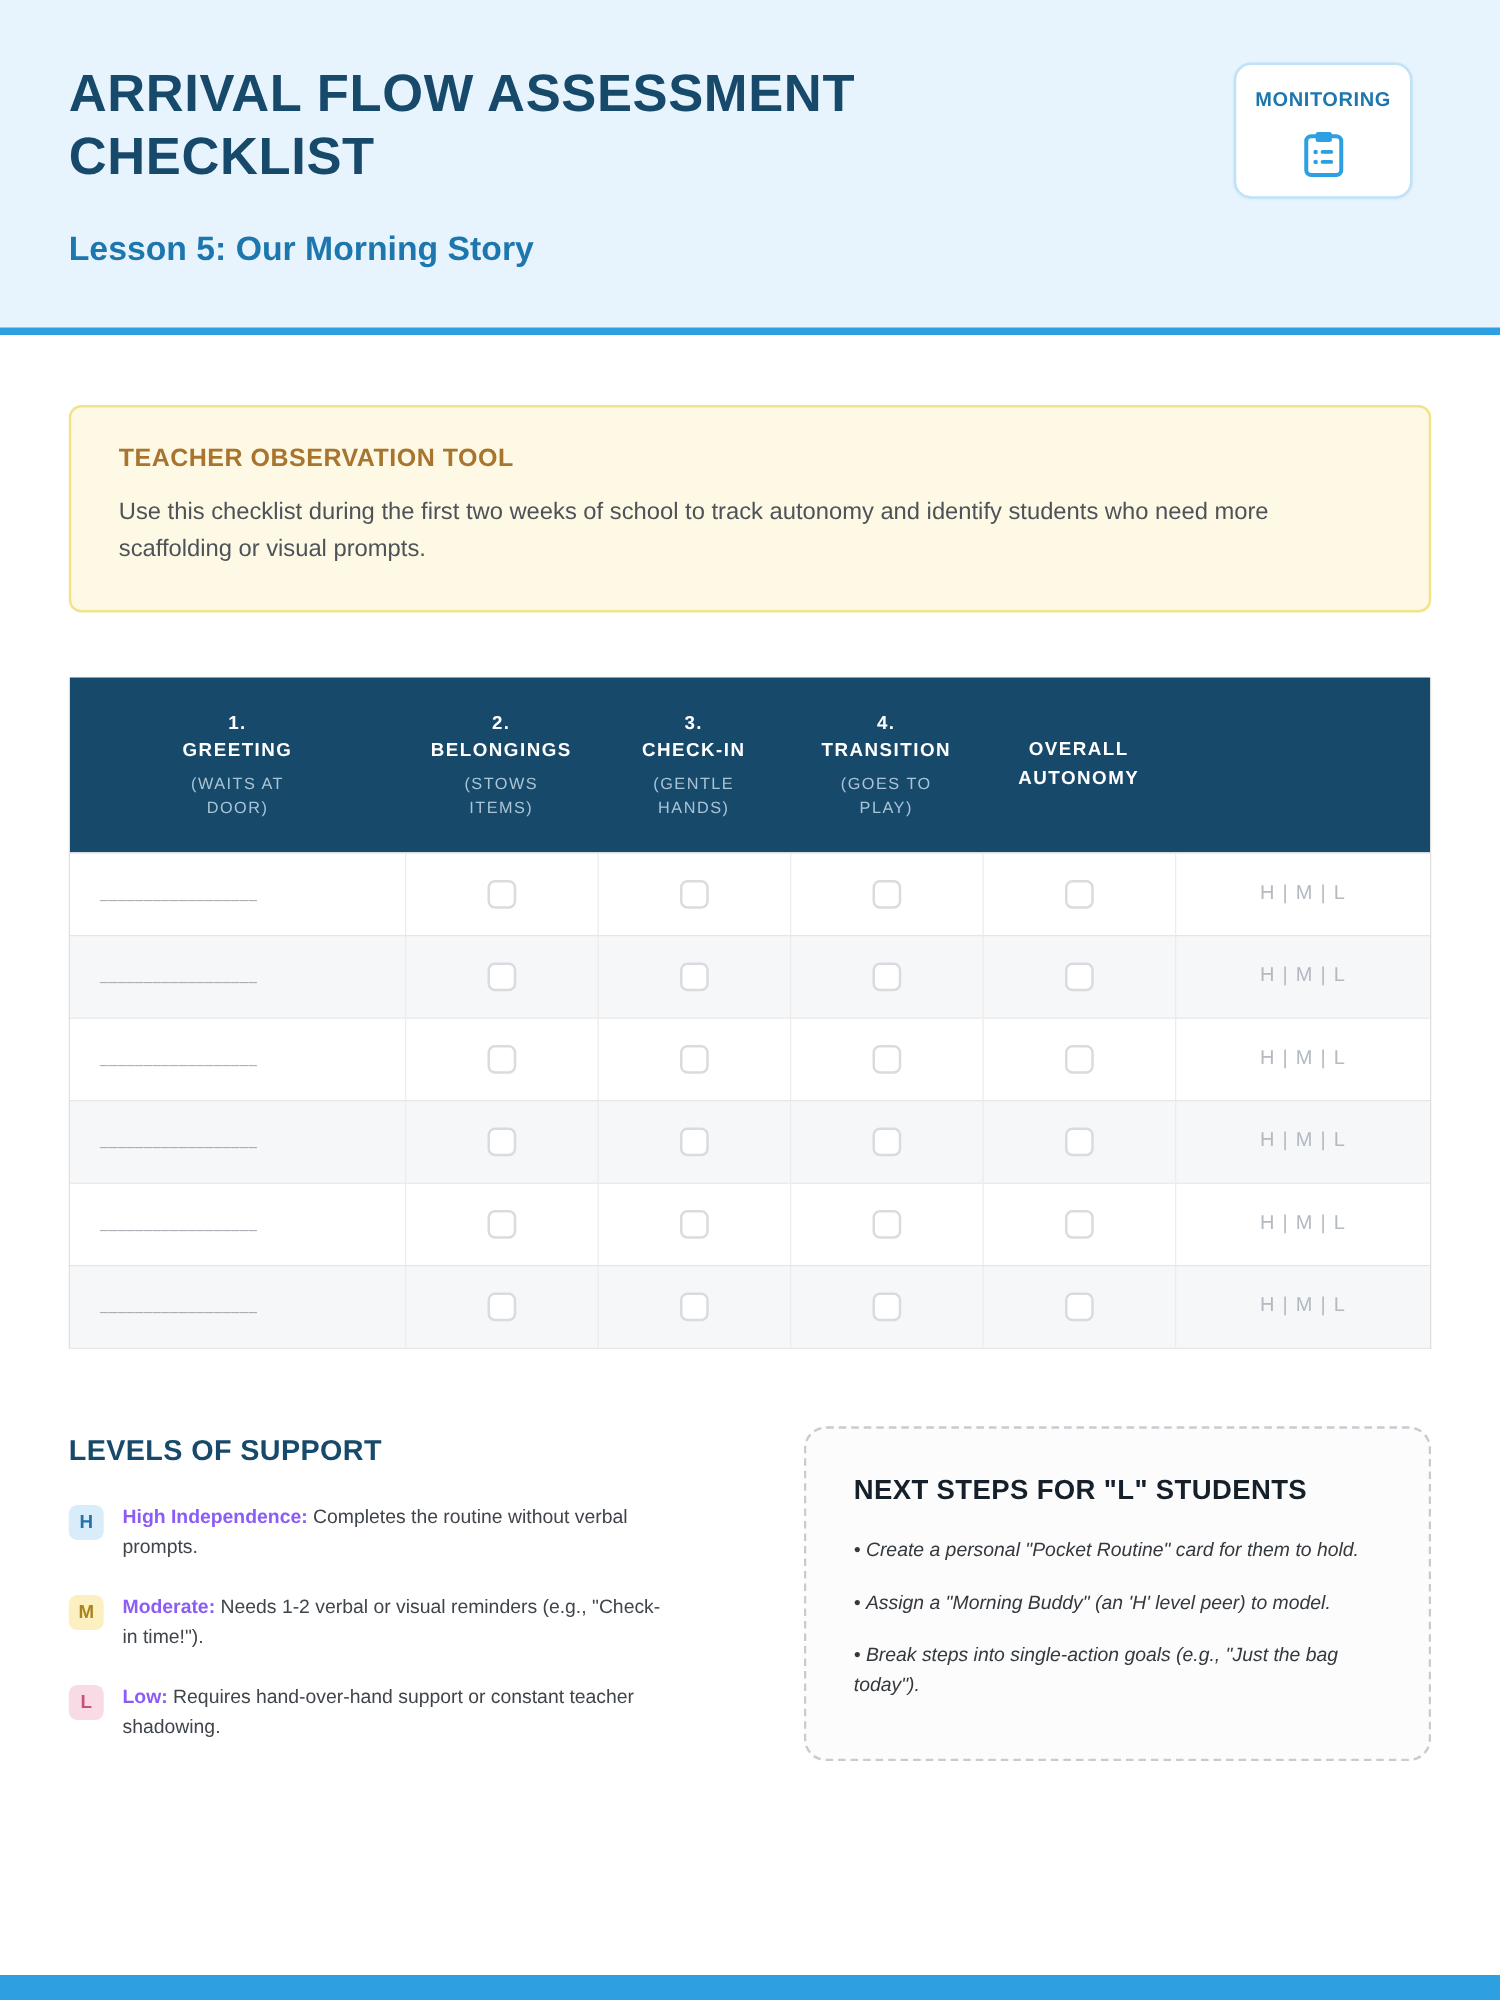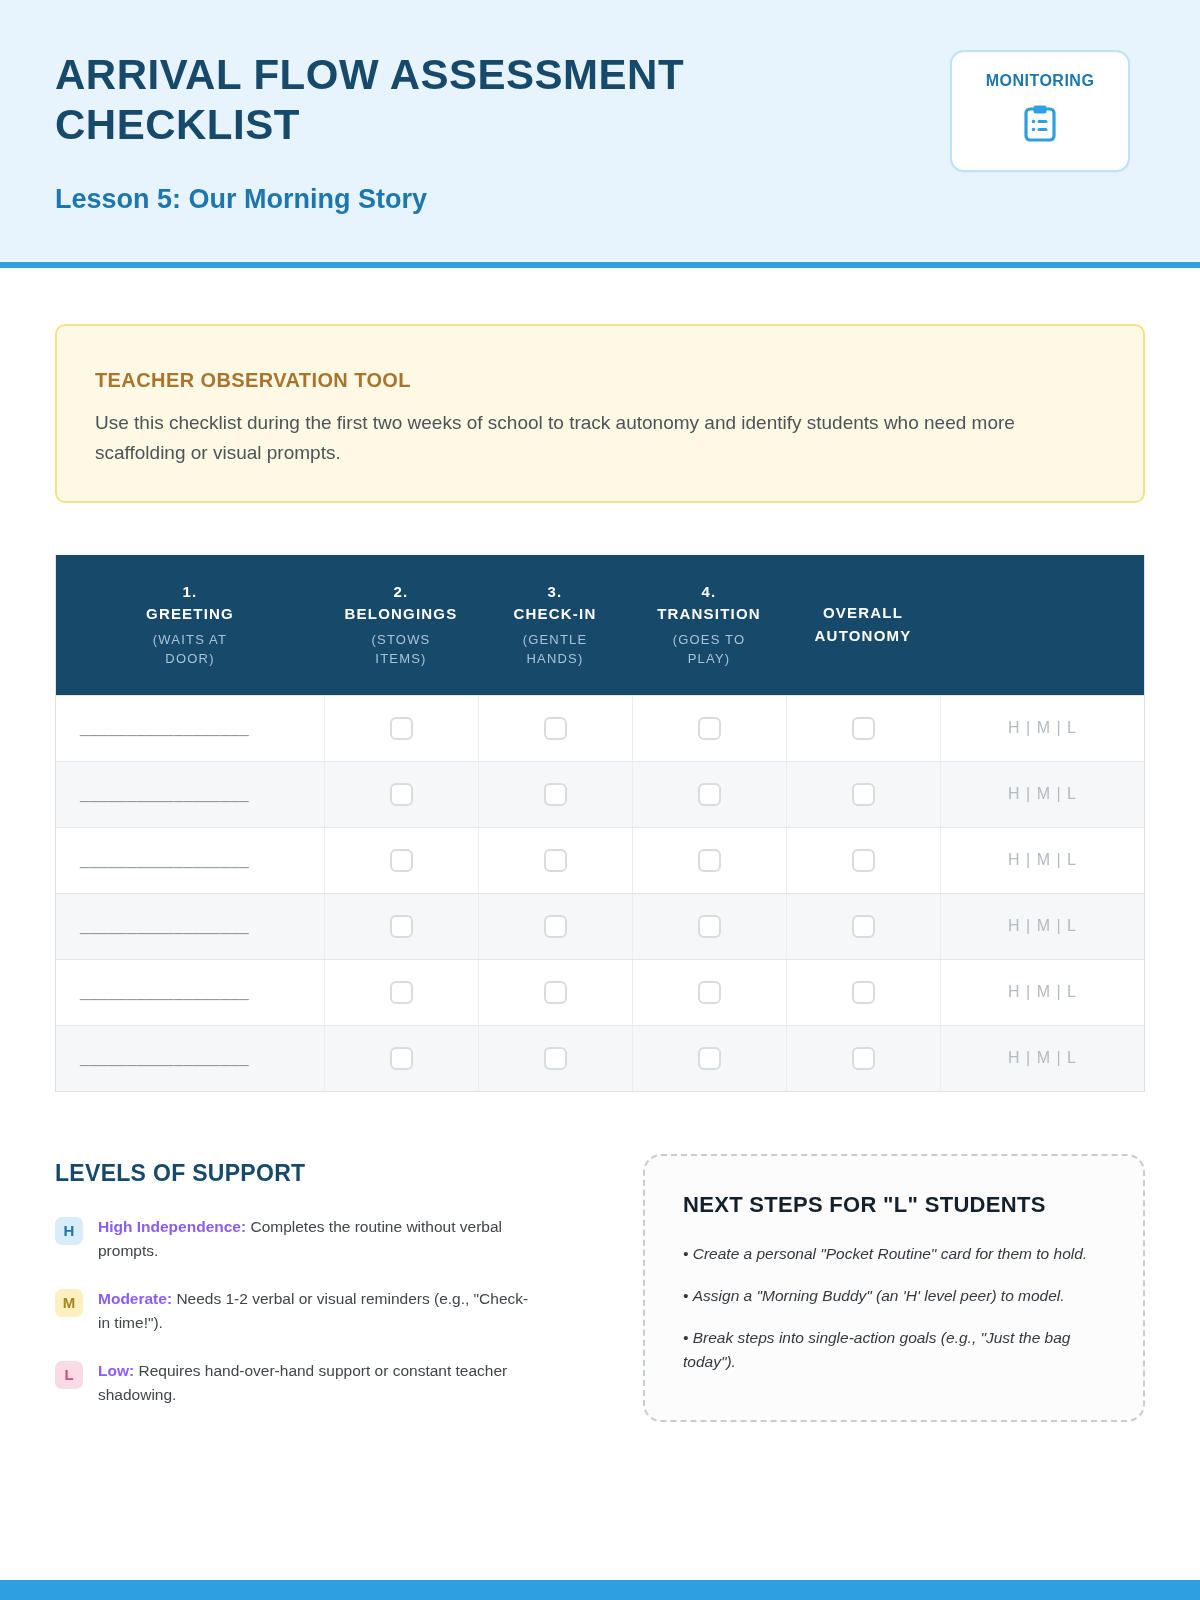--- a/index.html
+++ b/index.html
@@ -22,34 +22,34 @@
   }
   .header-titles { max-width:830px; }
   .page-title {
     color:#17496b; font-size:42px; font-weight:800;
     line-height:1.2; letter-spacing:.5px; margin-bottom:33px;
   }
   .page-subtitle { color:#1d77ae; font-size:27px; font-weight:600; }
 
   .monitor-card {
     background:#ffffff; border:2px solid #bfe2f7; border-radius:14px;
-    width:180px; padding:20px 12px 22px; text-align:center;
+    width:143px; padding:20px 12px 8px; text-align:center;
     box-shadow:0 1px 2px rgba(23,73,107,.05);
   }
   .monitor-label {
     color:#1d77ae; font-weight:800; font-size:16px; letter-spacing:.5px;
     margin-bottom:12px;
   }
   .monitor-icon { display:inline-block; }
 
   
   .callout {
     margin:56px 55px 0;
     background:#fdf9e4; border:2px solid #f2e38b; border-radius:10px;
-    padding:43px 38px 32px;
+    padding:30px 38px 32px;
   }
   .callout-title {
     color:#a9742e; font-size:20px; font-weight:800;
     letter-spacing:.4px; margin-bottom:16px;
   }
   .callout-body { color:#4d5358; font-size:19px; line-height:1.6; max-width:990px; }
 
   
   .obs-table { margin:52px 55px 0; border:1px solid #e0e0e0; border-top:none; }
   .thead, .trow {
@@ -63,21 +63,21 @@
   }
   .th.first { align-items:flex-start; text-align:left; padding-left:26px; }
   .th-label { font-weight:700; font-size:15px; letter-spacing:1.2px; white-space:pre-line; line-height:1.5; }
   .th-sub { color:#a9c4d6; font-weight:500; font-size:13px; letter-spacing:1.2px; margin-top:4px; line-height:1.5; max-width:110px; }
   .th-sub:empty { display:none; }
 
   .trow { background:#ffffff; border-top:1px solid #e6e6e6; height:66px; align-items:center; }
   .trow.alt { background:#f6f7f8; }
   .cell { height:100%; display:flex; align-items:center; justify-content:center; border-left:1px solid #ececec; }
   .cell:first-child { border-left:none; }
-  .name-cell { justify-content:flex-start; padding-left:24px; color:#8d959c; font-size:16px; letter-spacing:.5px; cursor:text; }
+  .name-cell { justify-content:flex-start; padding-left:24px; color:#8d959c; font-size:13px; letter-spacing:.5px; cursor:text;font-family:Liberation Serif, serif; }
   .checkbox {
     width:23px; height:23px; border:2px solid #d9dcdf; border-radius:6px;
     background:#ffffff; cursor:pointer;
   }
   .autonomy-cell { color:#b3bac1; font-size:16px; letter-spacing:1px; font-weight:400; cursor:pointer; }
 
   
   .bottom { display:flex; margin:62px 55px 0; gap:56px; align-items:flex-start; }
   .levels { flex:1; padding-top:6px; }
   .levels-title { color:#17496b; font-size:23px; font-weight:800; letter-spacing:.3px; margin-bottom:28px; }

